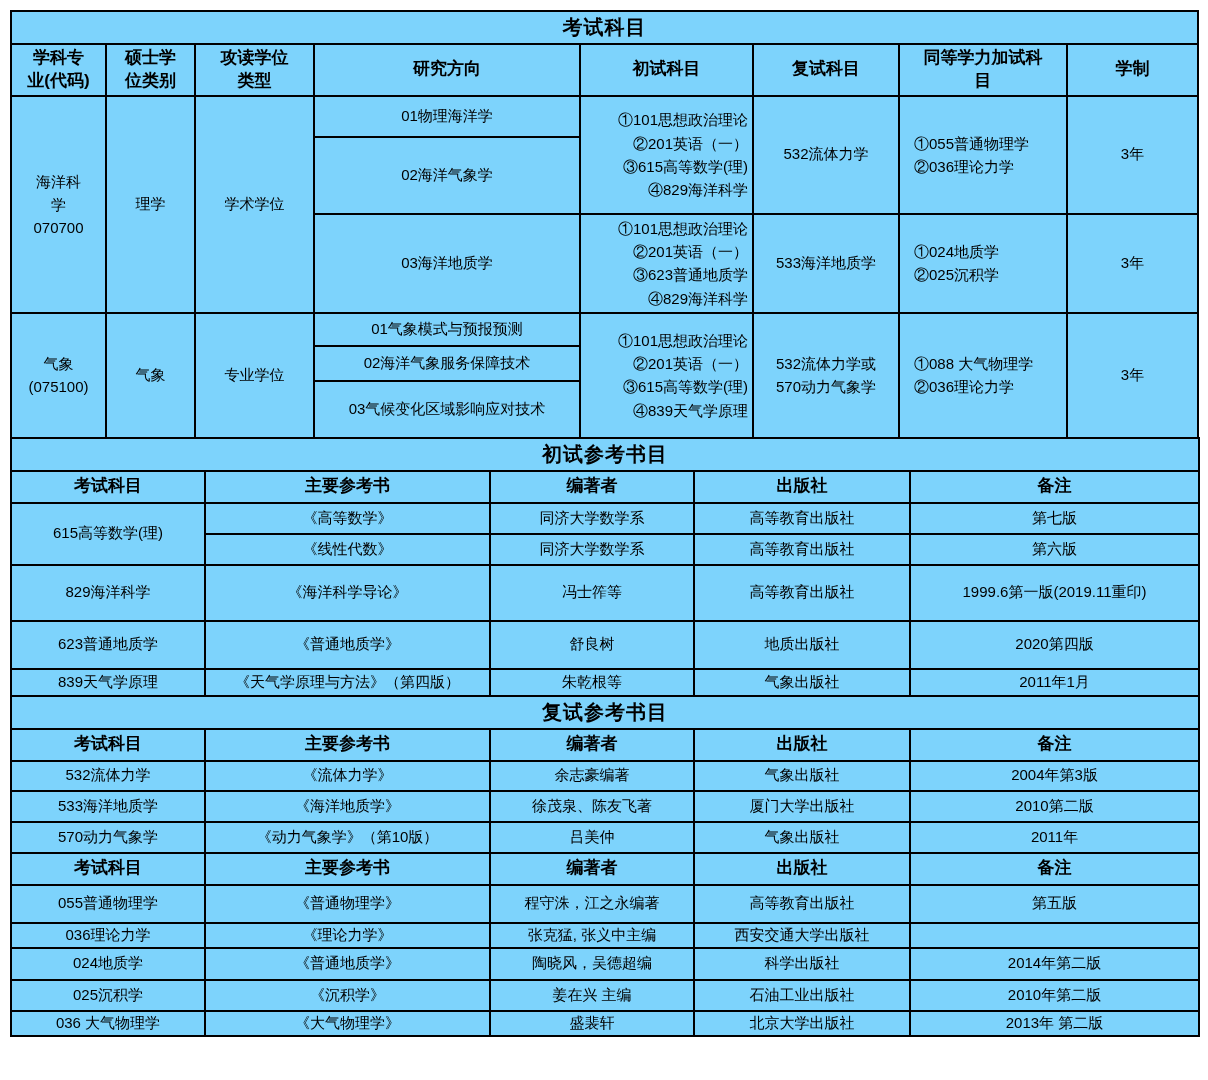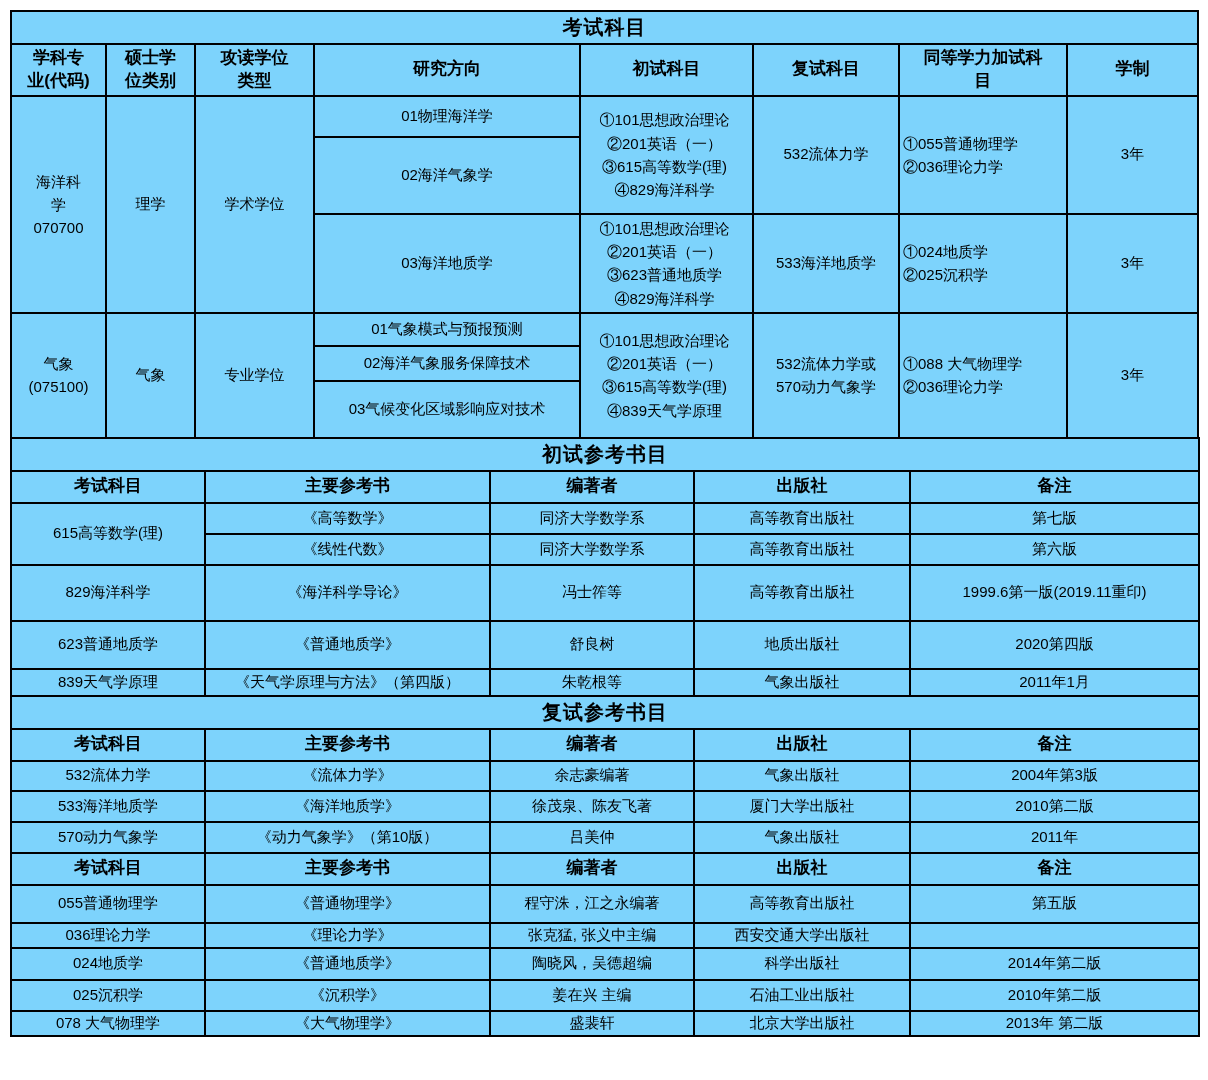--- a/index.html
+++ b/index.html
@@ -35,22 +35,22 @@
     font-weight: bold;
     white-space: pre-line;
     line-height: 1.35;
   }
   .title-cell {
     font-size: 20px;
     font-weight: bold;
     letter-spacing: 1px;
   }
   .pre { white-space: pre-line; line-height: 1.55; }
-  .left  { text-align: center; padding-left: 0; }
-  .leftlg{ text-align: left; padding-left: 3px; }
+  .left  { text-align: right; padding-left: 0; }
+  .leftlg{ text-align: left; padding-left: 14px; }
 </style>
 </head>
 <body>
 
 <div class="page">
 
   <table>
     <colgroup>
       <col style="width:95px">
         <col style="width:89px">
@@ -271,21 +271,21 @@
       <td>2014年第二版</td>
     </tr>
     <tr style="height:31px">
       <td>025沉积学</td>
       <td>《沉积学》</td>
       <td>姜在兴 主编</td>
       <td>石油工业出版社</td>
       <td>2010年第二版</td>
     </tr>
     <tr style="height:24px">
-      <td>078 大气物理学</td>
+      <td>036 大气物理学</td>
       <td>《大气物理学》</td>
       <td>盛裴轩</td>
       <td>北京大学出版社</td>
       <td>2013年 第二版</td>
     </tr>
   </tbody>
     </table>
 
 </div>
 

